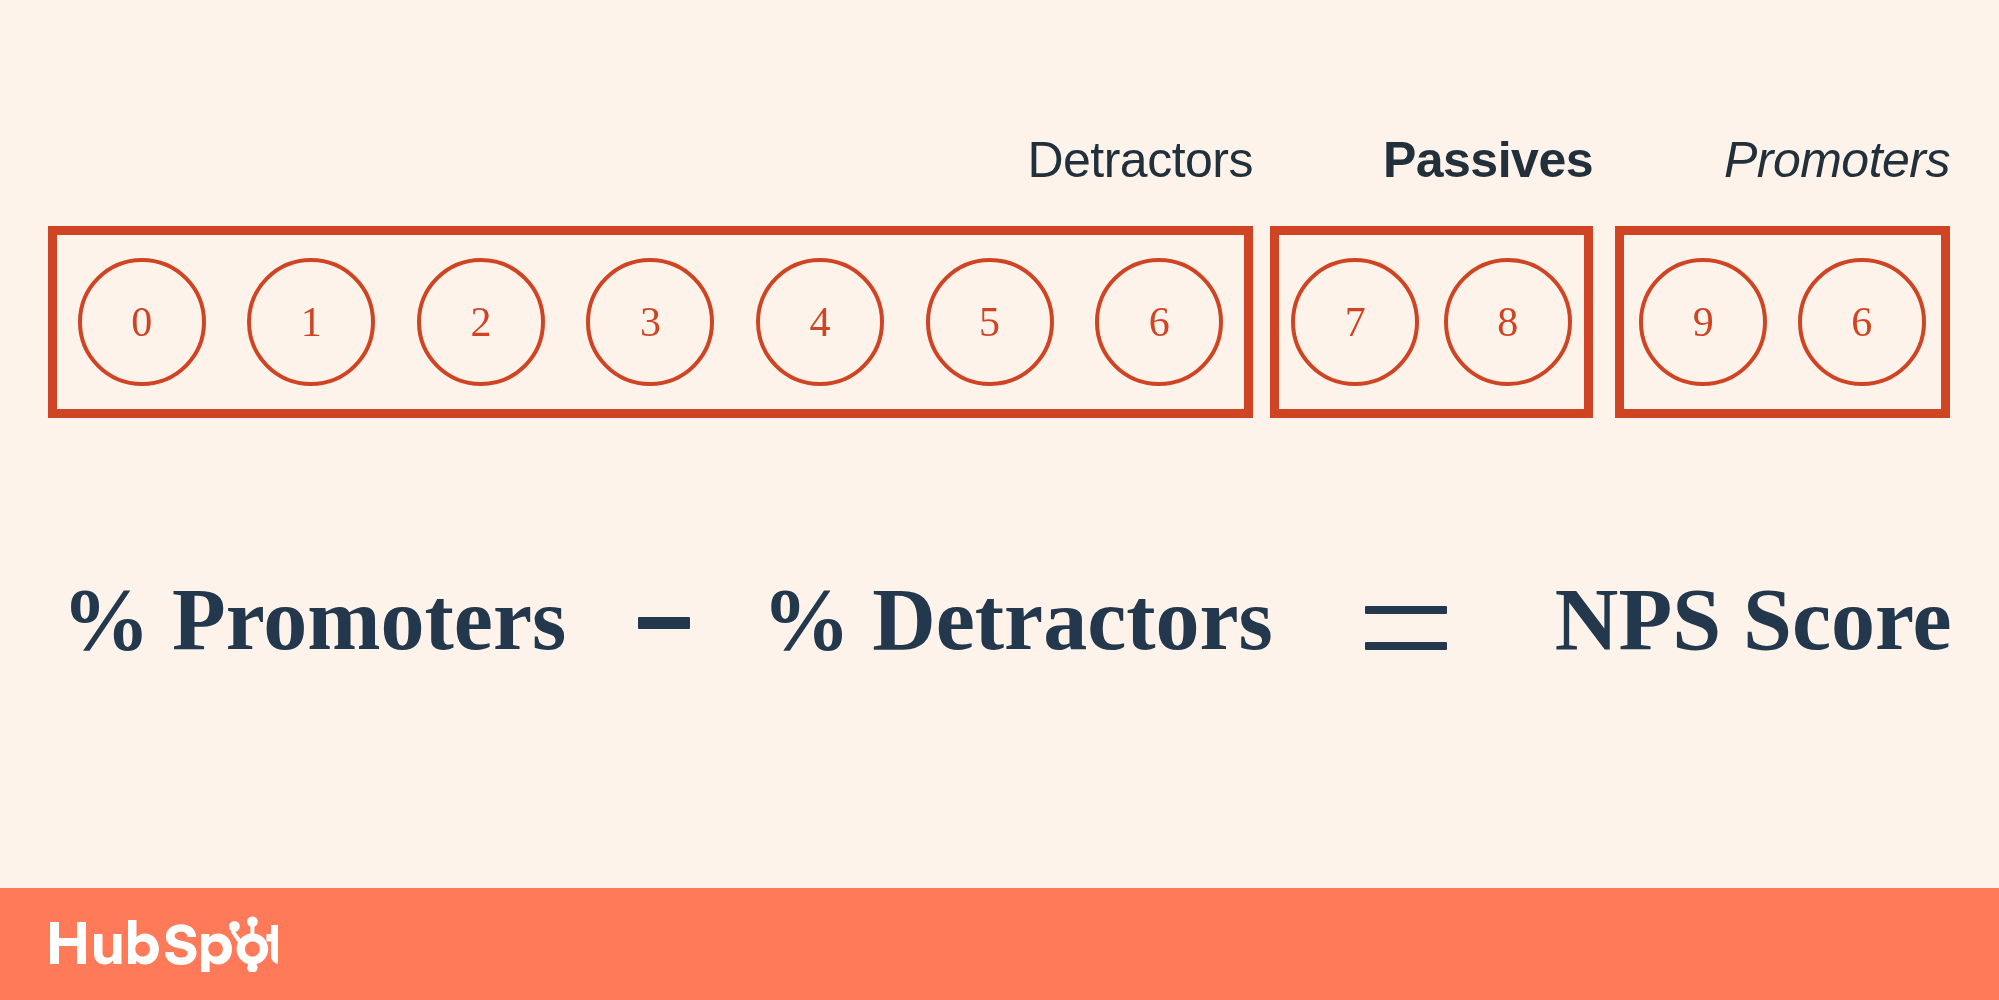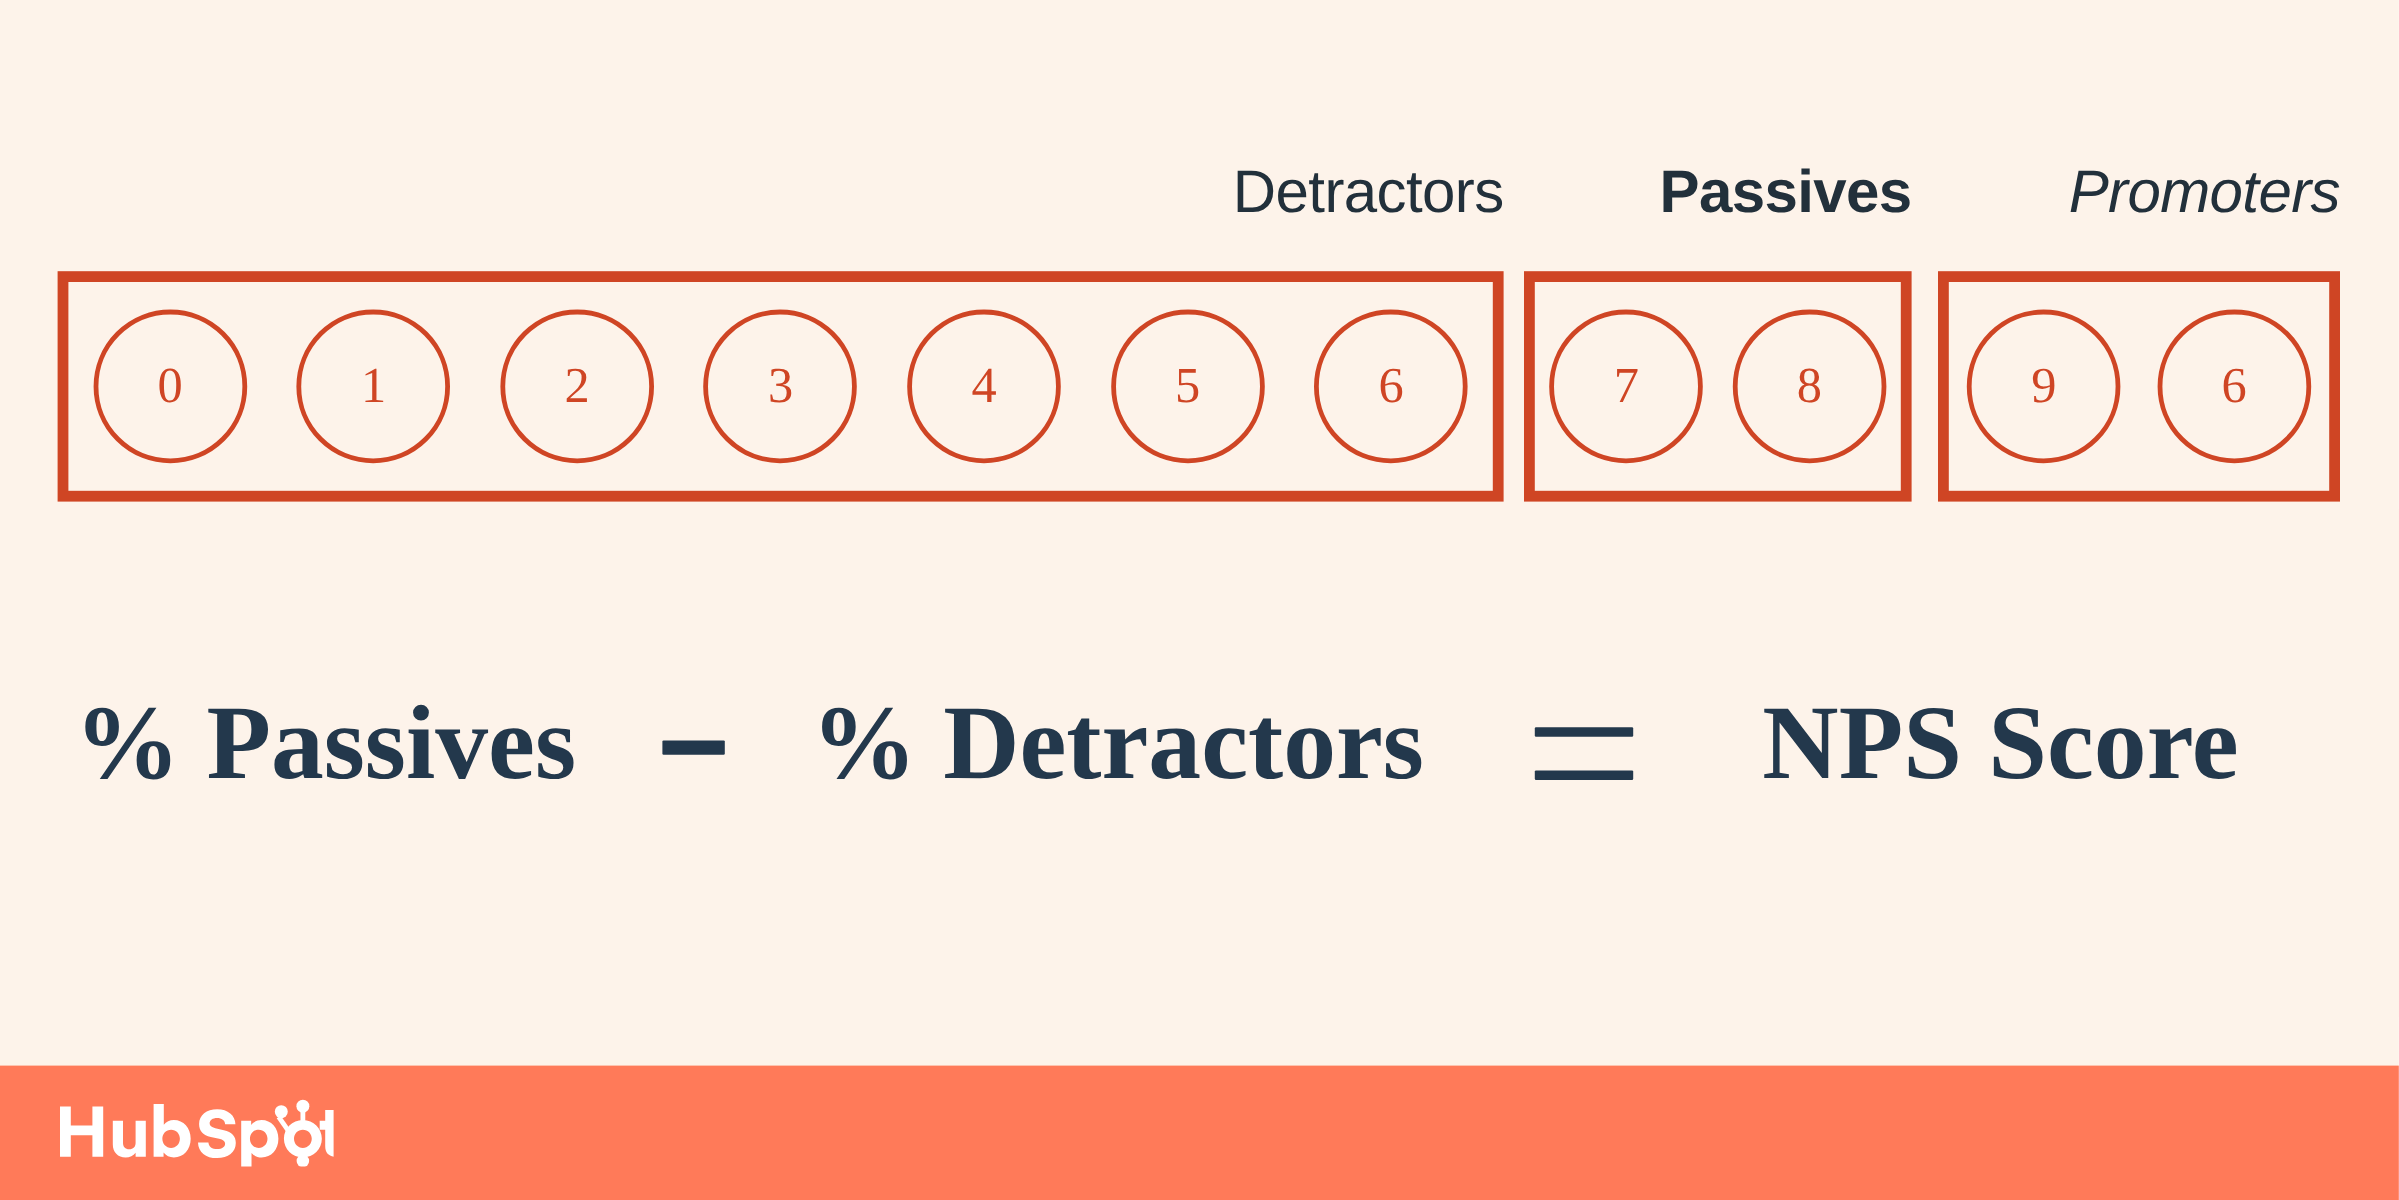--- a/index.html
+++ b/index.html
@@ -225,21 +225,21 @@
         <span>9</span>
       </div>
       <div class="score-circle">
         <span>6</span>
       </div>
     </div>
 
   </div>
 
   <div class="formula">
-    <div class="formula-term promoters">% Passives</div>
+    <div class="formula-term promoters">% Promoters</div>
 
     <div class="op-minus">
       <div class="bar"></div>
 
     </div>
 
     <div class="formula-term detractors">% Detractors</div>
 
     <div class="op-equals">
       <div class="bar top"></div>

